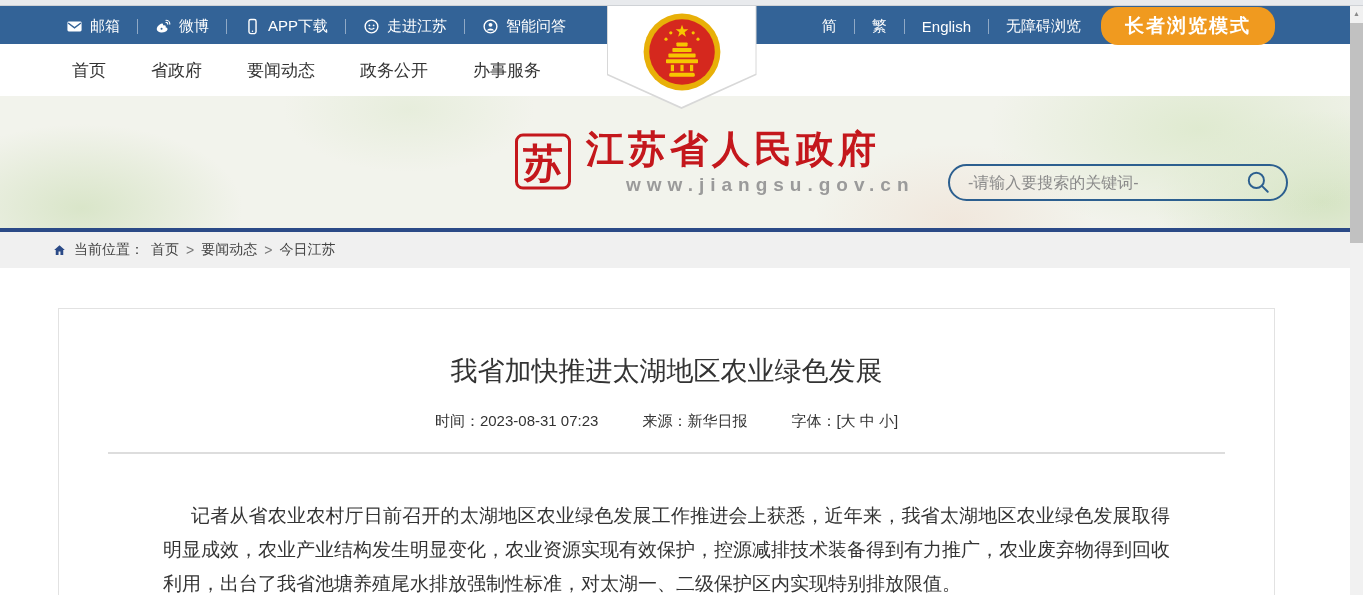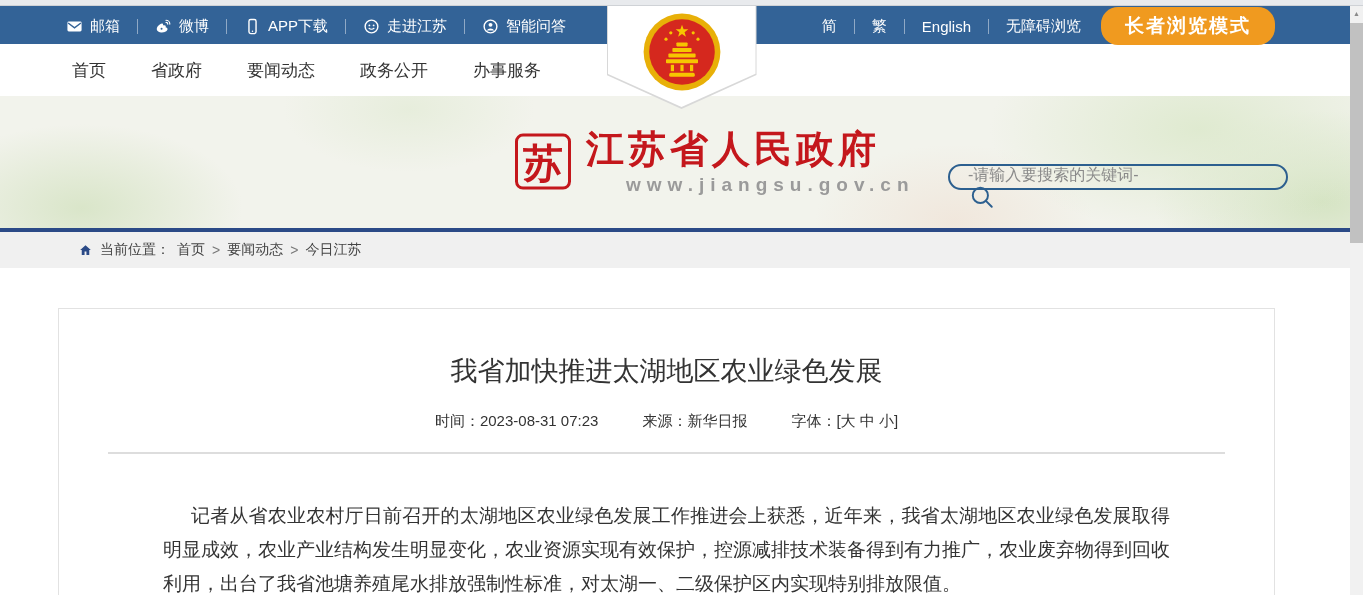--- a/index.html
+++ b/index.html
@@ -67,36 +67,36 @@
   .seal {
     width: 56px; height: 56px; border: 3px solid #c4171c; border-radius: 8px;
     color: #c4171c; font-size: 40px; font-weight: bold; line-height: 52px; text-align: center;
     background: transparent;
   }
   .brand-text { margin-left: 15px; text-align: left; }
   .site-name { color: #c4171c; font-size: 38px; font-weight: bold; letter-spacing: 4px; line-height: 1.1; }
   .site-url { color: #9a9a9a; font-size: 19px; font-weight: bold; letter-spacing: 6px; margin-top: 3px; margin-left: 40px; }
 
   .search-box {
-    position: absolute; right: 75px; top: 68px; width: 340px; height: 26px;
-    border: 2px solid #2c5f8f; border-radius: 21px; display: flex; align-items: flex-start;
-    padding: 0 14px 0 18px; background: transparent; flex-direction: column;
+    position: absolute; right: 75px; top: 68px; width: 340px; height: 37px;
+    border: 2px solid #2c5f8f; border-radius: 21px; display: flex; align-items: center;
+    padding: 0 14px 0 18px; background: transparent;
   }
   .search-box input {
     flex: 1; border: none; outline: none; background: transparent;
     font-size: 16px; color: #777; font-family: "Liberation Sans", sans-serif;
   }
   .search-box input::placeholder { color: #8a8a8a; }
   .search-btn { background: none; border: none; cursor: pointer; width: 28px; height: 28px; padding: 0; }
 
   
   .navy-line { height: 4px; background: #2b4a87; }
   .crumb-band {
     height: 36px; background: #f0f0f0; display: flex; align-items: center;
-    padding-left: 78px; font-size: 14px; color: #444; gap: 7px;
+    padding-left: 52px; font-size: 14px; color: #444; gap: 7px;
   }
   .crumb-band a { color: #444; text-decoration: none; }
   .crumb-sep { color: #777; }
 
   
   .main { background: #fff; height: 327px; }
   .card {
     margin: 40px 0 0 58px; width: 1217px; height: 400px;
     background: #fff; border: 1px solid #e2e2e2;
   }

